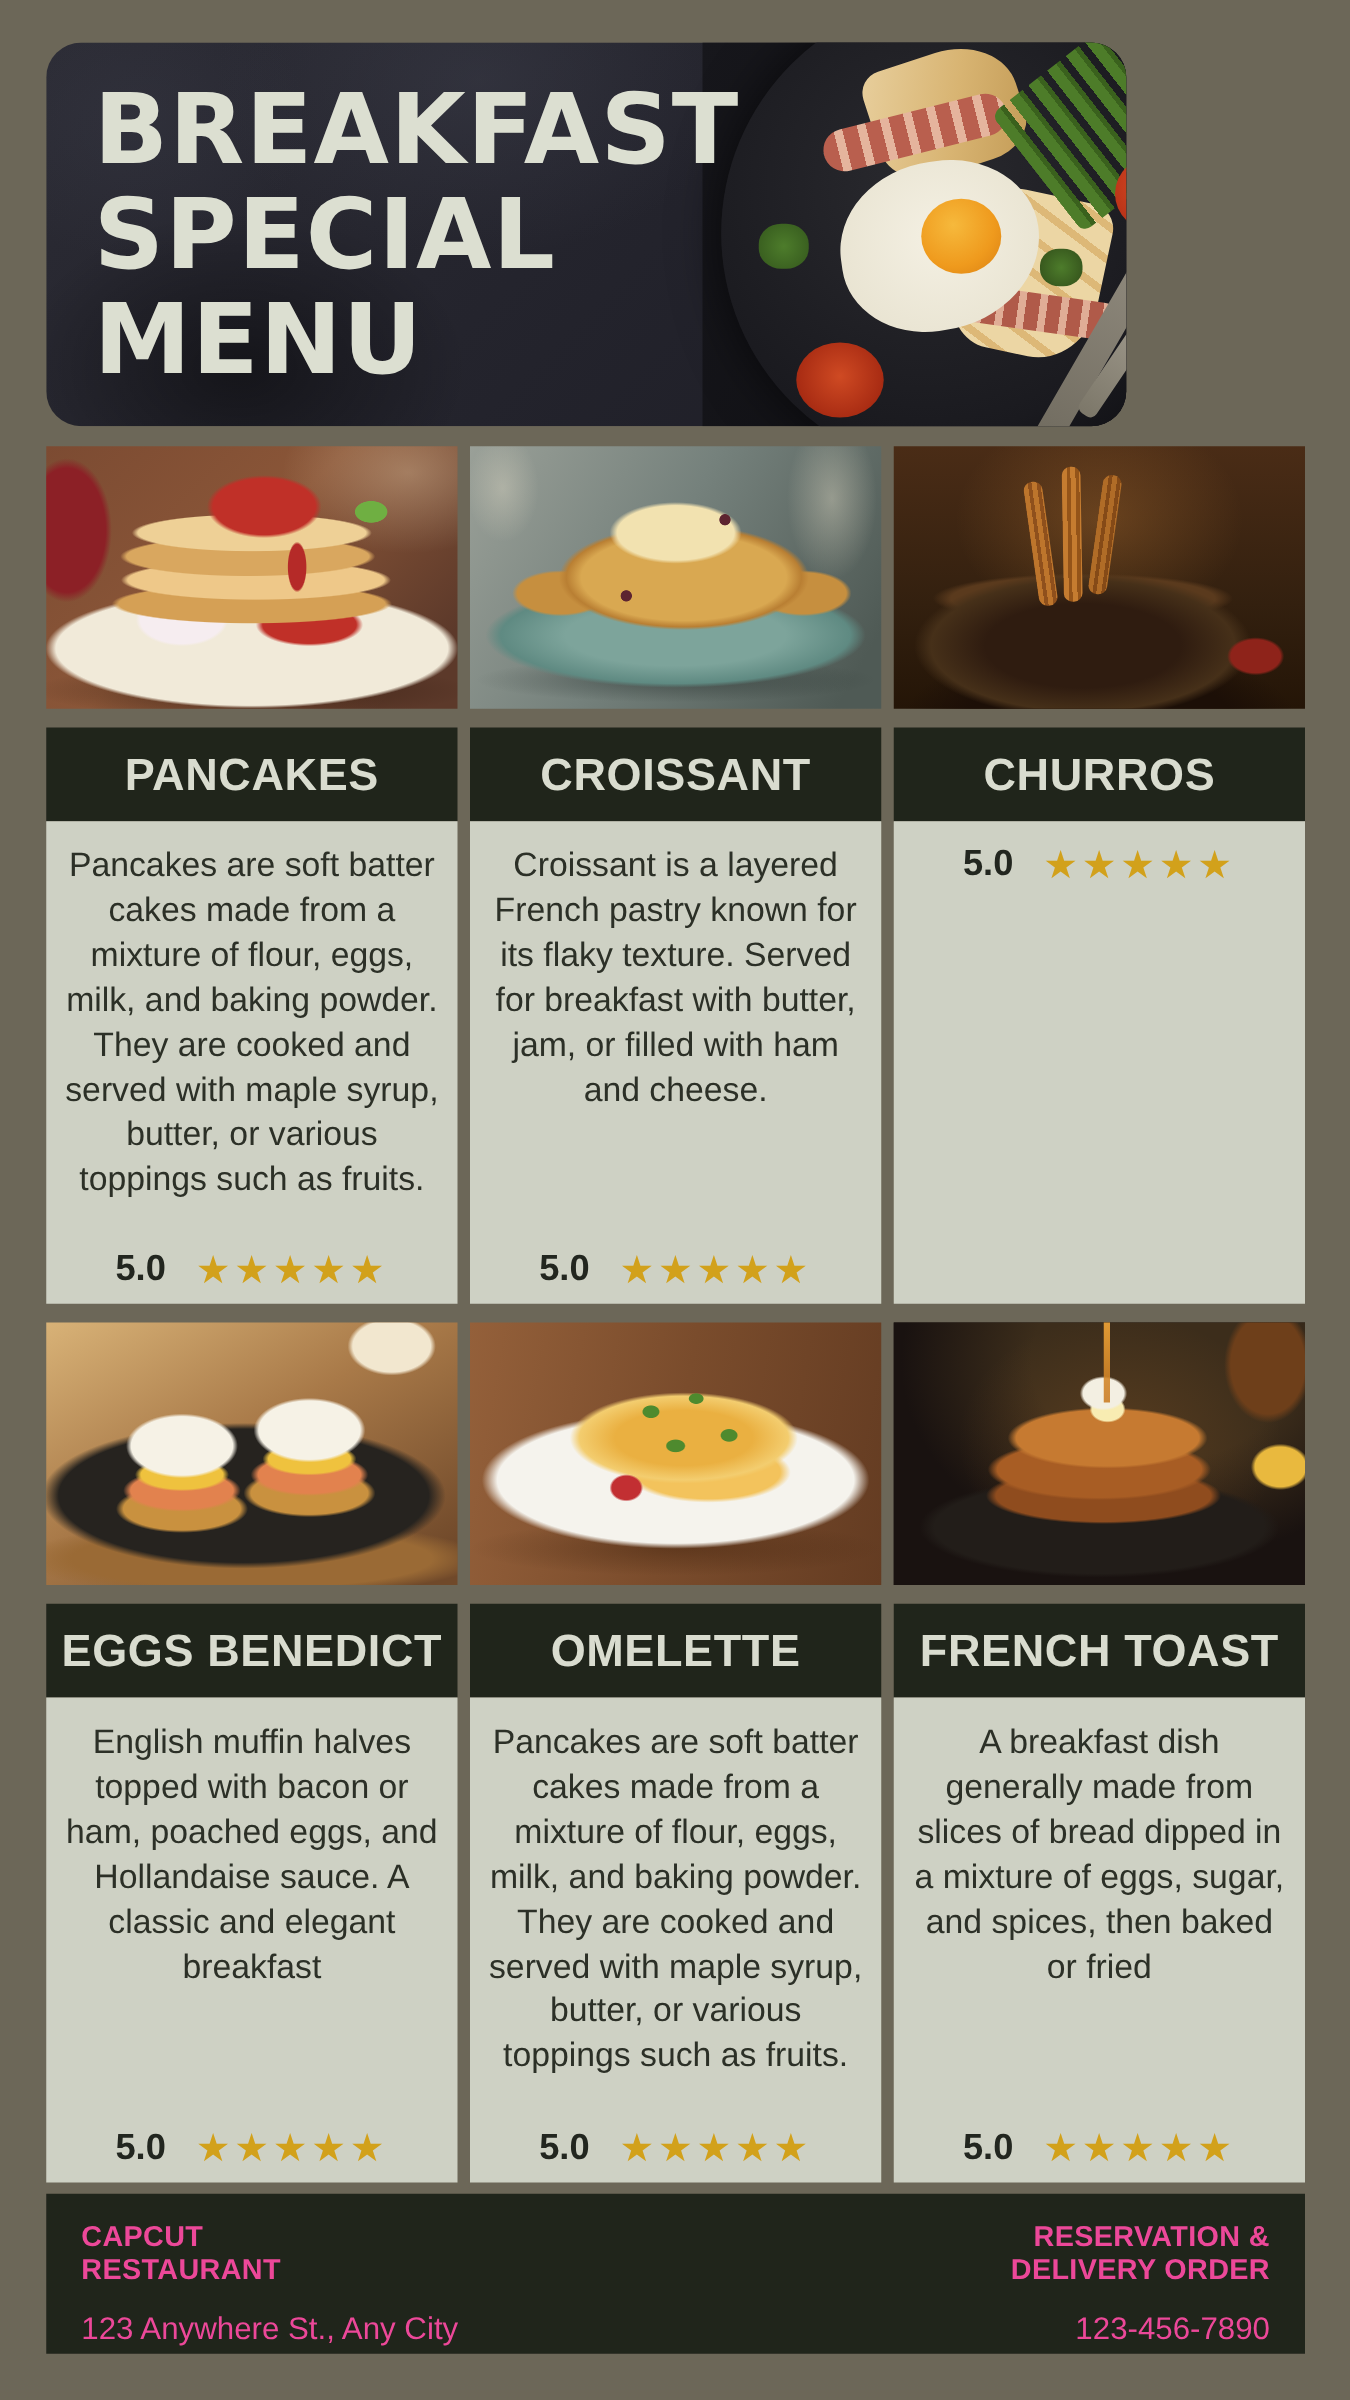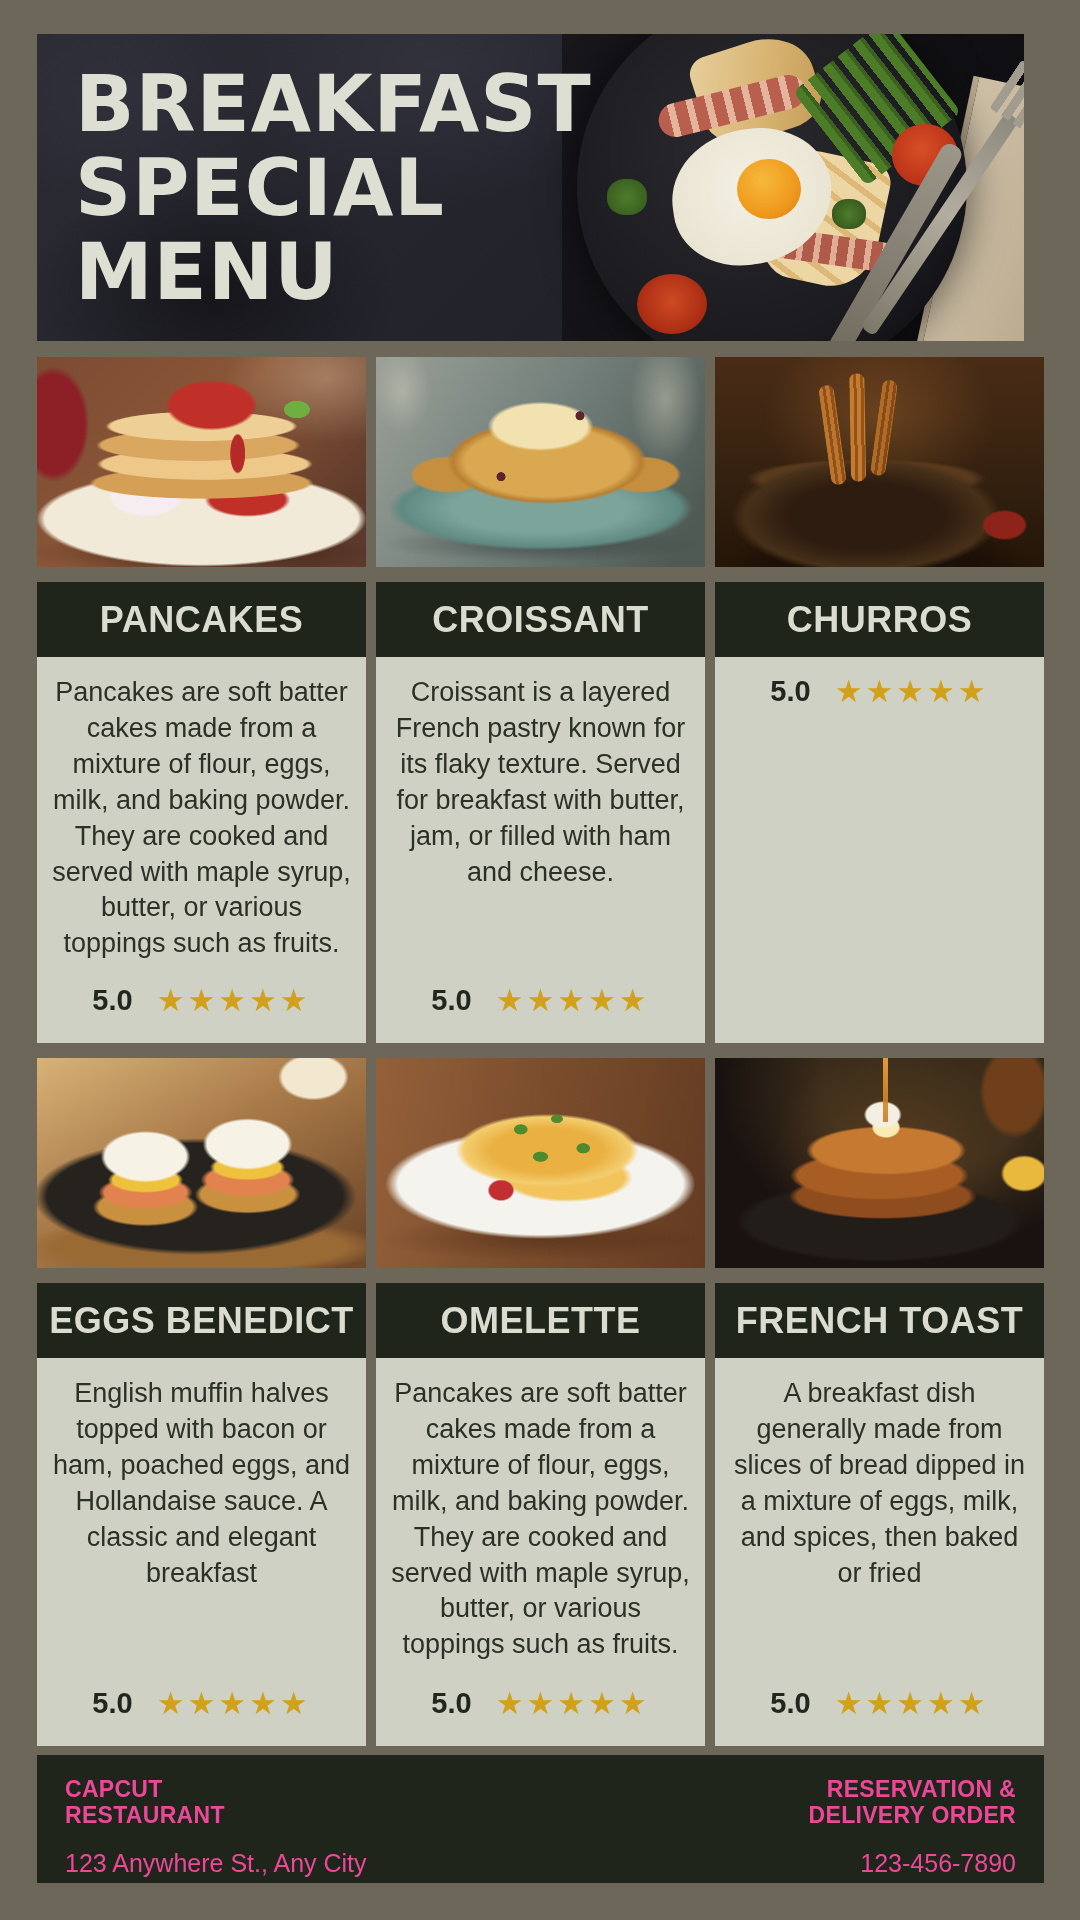--- a/index.html
+++ b/index.html
@@ -6,27 +6,28 @@
   body{
     width:1080px;height:1920px;
     background:#6c6758;
     font-family:"Liberation Sans",sans-serif;
     position:relative;overflow:hidden;
   }
   .canvas{position:absolute;inset:0;}
 
   
   .hero{
-    position:absolute;left:37px;top:34px;width:987px;height:307px;
+    position:absolute;left:37px;top:34px;width:864px;height:307px;
     background:
       radial-gradient(260px 180px at 18% 85%, rgba(0,0,0,.45), transparent 70%),
       radial-gradient(300px 200px at 40% 10%, rgba(70,72,86,.35), transparent 70%),
       radial-gradient(200px 160px at 8% 20%, rgba(62,64,78,.30), transparent 70%),
       linear-gradient(135deg,#2b2b34,#23232c 55%,#1d1d25);
     overflow:hidden;
+    border-radius:28px;
   }
   .hero-title{
     position:absolute;left:38px;top:28px;z-index:5;
     font-family:"DejaVu Sans",sans-serif;
     font-weight:bold;font-size:78px;line-height:1.08;
     color:#dcdfd1;letter-spacing:1px;
   }
   .hero-photo{position:absolute;left:525px;top:0;width:482px;height:307px;
     background:
       radial-gradient(240px 200px at 55% 45%, rgba(40,40,46,.6), transparent 75%),
@@ -77,21 +78,21 @@
   
   .item{position:absolute;width:329px;}
   .c1{left:37px;} .c2{left:376px;} .c3{left:715px;}
   .r1{top:357px;height:686px;} .r2{top:1058px;height:688px;}
   .photo{position:absolute;left:0;right:0;top:0;height:210px;overflow:hidden;
     background-repeat:no-repeat;}
   .card{position:absolute;left:0;right:0;top:225px;bottom:0;display:flex;flex-direction:column;}
   .card-title{height:75px;flex:none;background:#20251b;display:flex;align-items:center;justify-content:center;
     color:#d9dccf;font-weight:bold;font-size:36px;letter-spacing:.5px;}
   .card-body{flex:1;background:#ced1c4;display:flex;flex-direction:column;justify-content:space-between;
-    padding:18px 13px 26px;}
+    padding:18px 13px 11px;}
   .desc{color:#2c3027;font-size:27px;line-height:1.33;text-align:center;}
   .rating{display:flex;align-items:center;justify-content:center;gap:24px;}
   .rating .num{color:#22261f;font-weight:bold;font-size:29px;}
   .rating .stars{color:#d2a11b;font-size:31px;letter-spacing:3px;line-height:1;}
 
   
   .ph-pancakes{background-image:
     radial-gradient(18px 12px at 79% 25%, #6faf42 0 70%, transparent 74%),
     radial-gradient(62px 34px at 53% 23%, #c03028 0 66%, transparent 74%),
     radial-gradient(10px 26px at 61% 46%, #b52a28 0 70%, transparent 78%),
@@ -283,21 +284,21 @@
         </div>
       </div>
     </div>
   </div>
 
   <div class="item c3 r2">
     <div class="photo ph-frenchtoast"></div>
     <div class="card">
       <div class="card-title">FRENCH TOAST</div>
       <div class="card-body">
-        <div class="desc">A breakfast dish generally made from slices of bread dipped in a mixture of eggs, milk, and spices, then baked or fried</div>
+        <div class="desc">A breakfast dish generally made from slices of bread dipped in a mixture of eggs, sugar, and spices, then baked or fried</div>
         <div class="rating">
           <span class="num">5.0</span>
           <span class="stars">★★★★★</span>
         </div>
       </div>
     </div>
   </div>
 
   <div class="footer">
     <div>

